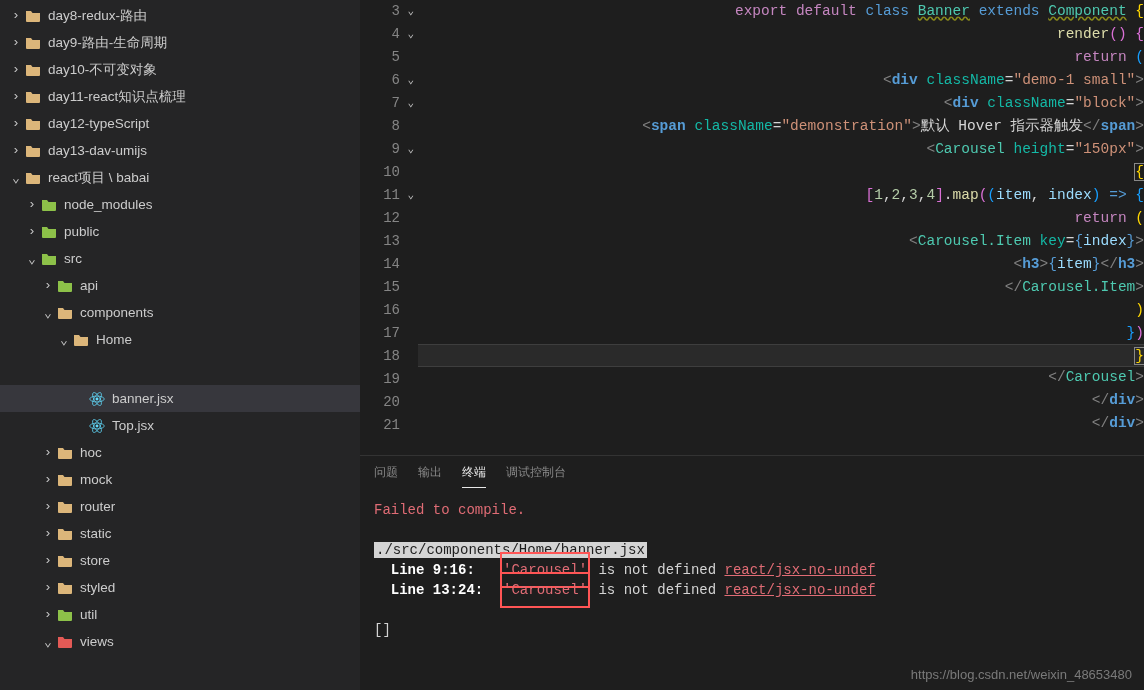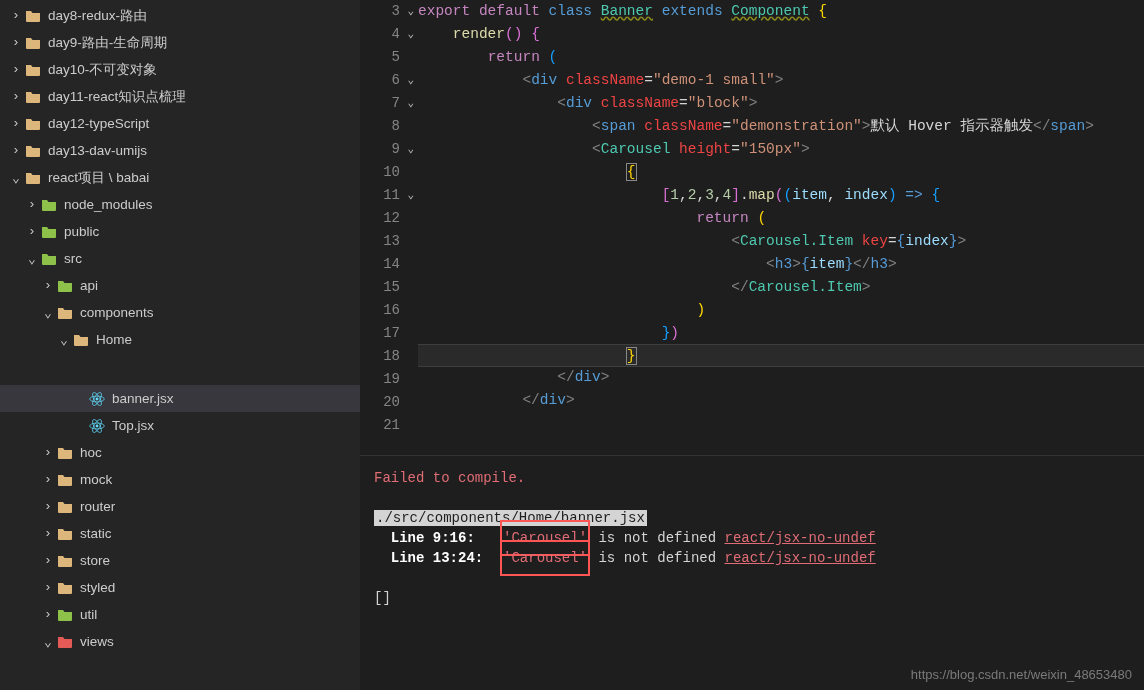--- a/index.html
+++ b/index.html
@@ -63,31 +63,31 @@
   padding-right: 18px;
   user-select: none;
 }
 .gutter .line { height: 23px; line-height: 23px; position: relative; }
 .fold { position: absolute; right: -14px; color: #c5c5c5; font-size: 11px; }
 .code {
   flex: 1;
   font-size: 14.5px;
   line-height: 23px;
 }
-.code .line { height: 23px; white-space: pre; }
+.code .line { height: 23px; white-space: pre; text-align: right; }
 .code .line.active { background: #2a2a2a; border: 1px solid #3e3e3e; border-left: none; border-right: none; margin: -1px 0; }
 .kw-export { color: #c586c0; }
 .kw-blue { color: #569cd6; }
 .kw-type { color: #4ec9b0; }
 .kw-func { color: #dcdcaa; }
 .kw-return { color: #c586c0; }
 .tag { color: #808080; }
-.tag-name { color: #569cd6; }
+.tag-name { color: #569cd6; font-weight: bold; }
 .tag-comp { color: #4ec9b0; }
-.attr { color: #ef4444; }
+.attr { color: #14b8a6; }
 .str { color: #ce9178; }
 .brace { color: #ffd700; }
 .brace2 { color: #da70d6; }
 .brace3 { color: #179fff; }
 .num { color: #b5cea8; }
 .param { color: #9cdcfe; }
 .punct { color: #d4d4d4; }
 .underline { text-decoration: underline; text-decoration-color: #8a8a1a; text-decoration-style: wavy; }
 .cursor-box { outline: 1px solid #888; }
 
@@ -384,26 +384,33 @@
       <div class="line">                    <span class="tag">&lt;</span><span class="tag-comp">Carousel</span> <span class="attr">height</span><span class="punct">=</span><span class="str">"150px"</span><span class="tag">&gt;</span></div>
       <div class="line">                        <span class="brace cursor-box">{</span></div>
       <div class="line">                            <span class="brace2">[</span><span class="num">1</span><span class="punct">,</span><span class="num">2</span><span class="punct">,</span><span class="num">3</span><span class="punct">,</span><span class="num">4</span><span class="brace2">]</span><span class="punct">.</span><span class="kw-func">map</span><span class="brace2">(</span><span class="brace3">(</span><span class="param">item</span><span class="punct">,</span> <span class="param">index</span><span class="brace3">)</span> <span class="kw-blue">=&gt;</span> <span class="brace3">{</span></div>
       <div class="line">                                <span class="kw-return">return</span> <span class="brace">(</span></div>
       <div class="line">                                    <span class="tag">&lt;</span><span class="tag-comp">Carousel.Item</span> <span class="attr">key</span><span class="punct">=</span><span class="kw-blue">{</span><span class="param">index</span><span class="kw-blue">}</span><span class="tag">&gt;</span></div>
       <div class="line">                                        <span class="tag">&lt;</span><span class="tag-name">h3</span><span class="tag">&gt;</span><span class="kw-blue">{</span><span class="param">item</span><span class="kw-blue">}</span><span class="tag">&lt;/</span><span class="tag-name">h3</span><span class="tag">&gt;</span></div>
       <div class="line">                                    <span class="tag">&lt;/</span><span class="tag-comp">Carousel.Item</span><span class="tag">&gt;</span></div>
       <div class="line">                                <span class="brace">)</span></div>
       <div class="line">                            <span class="brace3">}</span><span class="brace2">)</span></div>
       <div class="line active">                        <span class="brace cursor-box">}</span></div>
+      <div class="line">                    <span class="tag">&lt;/</span><span class="tag-comp">Carousel</span><span class="tag">&gt;</span></div>
       <div class="line">                <span class="tag">&lt;/</span><span class="tag-name">div</span><span class="tag">&gt;</span></div>
       <div class="line">            <span class="tag">&lt;/</span><span class="tag-name">div</span><span class="tag">&gt;</span></div>
     </div>
   </div>
 
   <div class="panel">
+    <div class="tabs" id="tabs">
+        <div class="tab">问题</div>
+        <div class="tab">输出</div>
+        <div class="tab active">终端</div>
+        <div class="tab">调试控制台</div>
+      </div>
     <div class="terminal">
       <div class="err">Failed to compile.</div>
       <br>
       <div><span class="path-bg">./src/components/Home/banner.jsx</span></div>
       <div>&nbsp;&nbsp;<span class="bold">Line 9:16:</span>&nbsp;&nbsp;&nbsp;<span class="hl-box">'Carousel'</span><span> is not defined  </span><span class="link">react/jsx-no-undef</span></div>
       <div>&nbsp;&nbsp;<span class="bold">Line 13:24:</span>&nbsp;&nbsp;<span class="hl-box">'Carousel'</span><span> is not defined  </span><span class="link">react/jsx-no-undef</span></div>
       <br>
       <div>[]</div>
     </div>
   </div>

